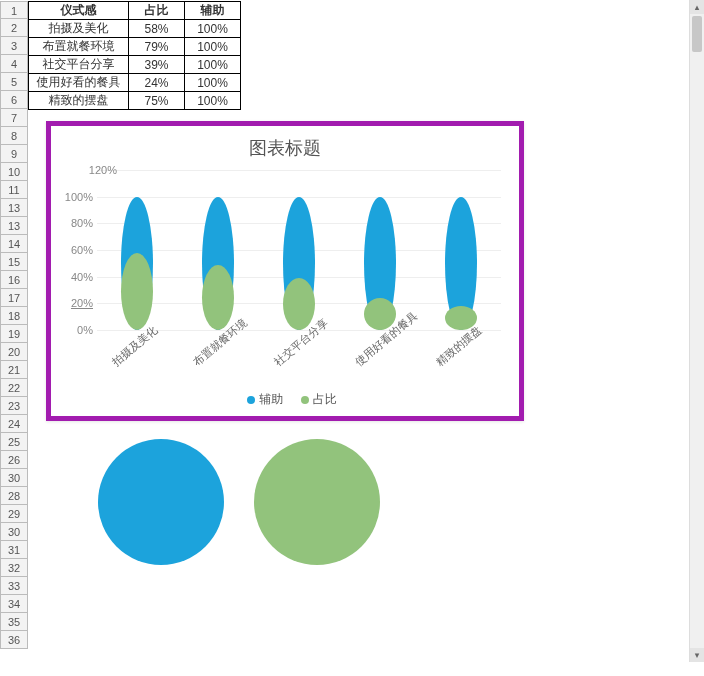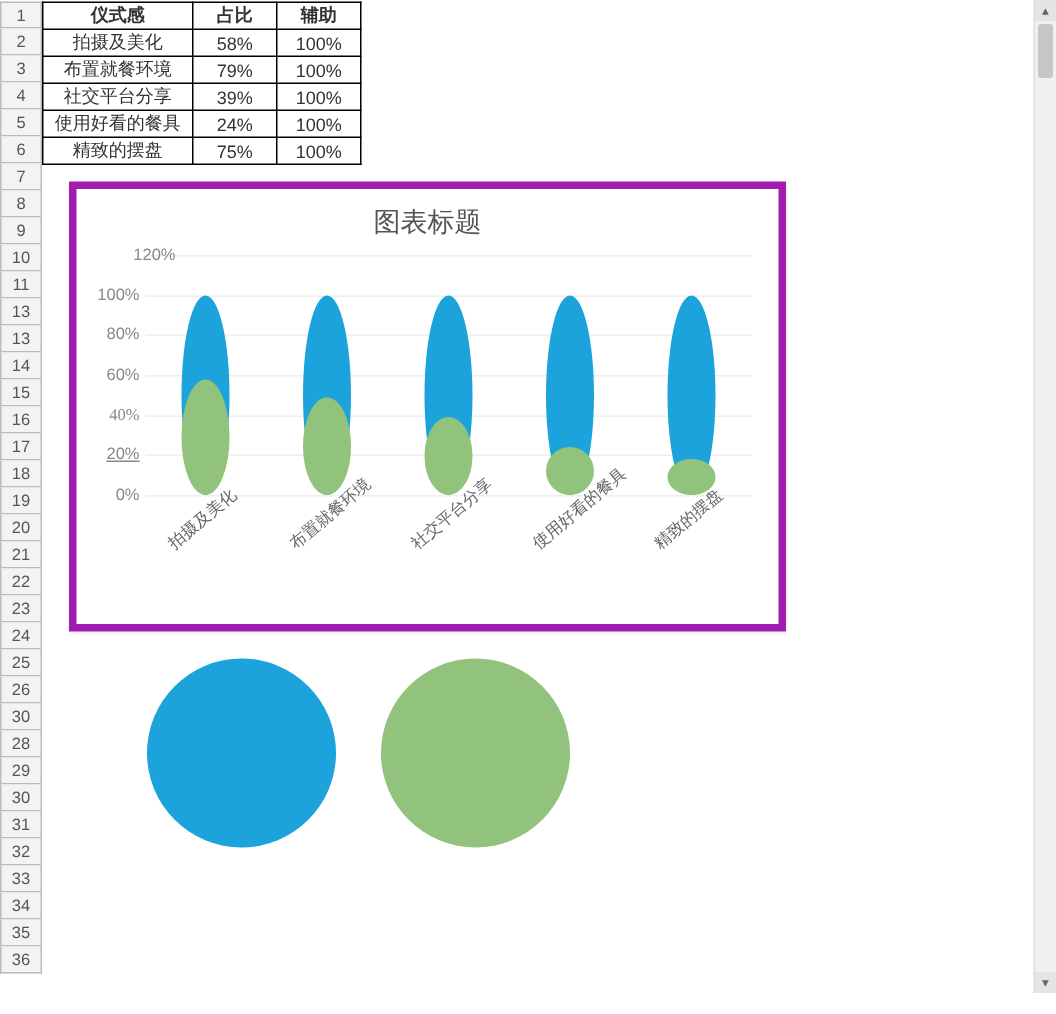--- a/index.html
+++ b/index.html
@@ -118,21 +118,21 @@
     </table>
 
     <div class="chart">
       <div class="chart-title">图表标题</div>
       <div class="plot" id="plot">
           <div class="grid-line" style="top: 160px;"></div>
           <div class="ytick" style="top: 160px;">0%</div>
           <div class="grid-line" style="top: 133.333px;"></div>
           <div class="ytick" style="top: 133.333px; text-decoration: underline;">20%</div>
           <div class="grid-line" style="top: 106.667px;"></div>
-          <div class="ytick" style="top: 106.667px; font-family: Liberation Serif, serif;">40%</div>
+          <div class="ytick" style="top: 106.667px;">40%</div>
           <div class="grid-line" style="top: 80px;"></div>
           <div class="ytick" style="top: 80px; text-align: right;">60%</div>
           <div class="grid-line" style="top: 53.3333px;"></div>
           <div class="ytick" style="top: 53.3333px;">80%</div>
           <div class="grid-line" style="top: 26.6667px;"></div>
           <div class="ytick" style="top: 26.6667px;">100%</div>
           <div class="grid-line" style="top: 0px;"></div>
           <div class="ytick" style="top: 0px; margin-left: 24px;">120%</div>
           <div class="mark blue" style="left: 24.4px; top: 26.6667px; height: 133.333px;"></div>
           <div class="mark green" style="left: 24.4px; top: 82.6667px; height: 77.3333px;"></div>
@@ -143,20 +143,24 @@
           <div class="mark blue" style="left: 186px; top: 26.6667px; height: 133.333px;"></div>
           <div class="mark green" style="left: 186px; top: 108px; height: 52px;"></div>
           <div class="xlab" style="left: 174px; top: 188px;">社交平台分享</div>
           <div class="mark blue" style="left: 266.8px; top: 26.6667px; height: 133.333px;"></div>
           <div class="mark green" style="left: 266.8px; top: 128px; height: 32px;"></div>
           <div class="xlab" style="left: 254.8px; top: 188px;">使用好看的餐具</div>
           <div class="mark blue" style="left: 347.6px; top: 26.6667px; height: 133.333px;"></div>
           <div class="mark green" style="left: 347.6px; top: 136px; height: 24px;"></div>
           <div class="xlab" style="left: 335.6px; top: 188px;">精致的摆盘</div>
         </div>
+      <div class="legend">
+        <span class="sw blue"></span><span>辅助</span>
+        <span class="sw green"></span><span>占比</span>
+      </div>
     </div>
 
     <div class="circ blue" style="left:70px;top:438px"></div>
     <div class="circ green" style="left:226px;top:438px"></div>
   </div>
 
   <div class="vscroll">
     <div class="sbtn" style="top:0">▴</div>
     <div class="vthumb" style="top:16px"></div>
     <div class="sbtn" style="bottom:0">▾</div>

